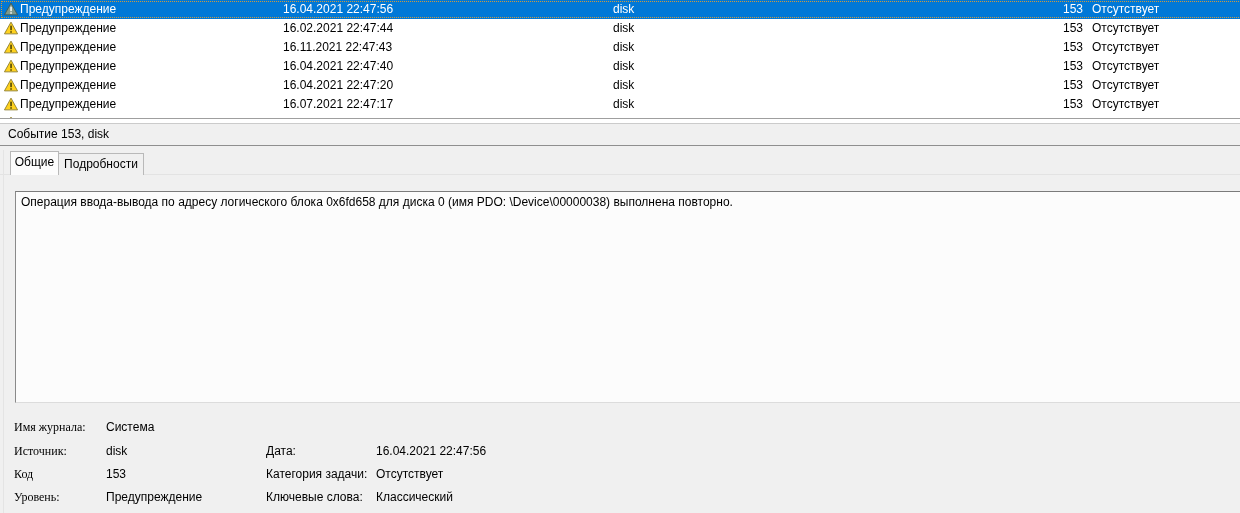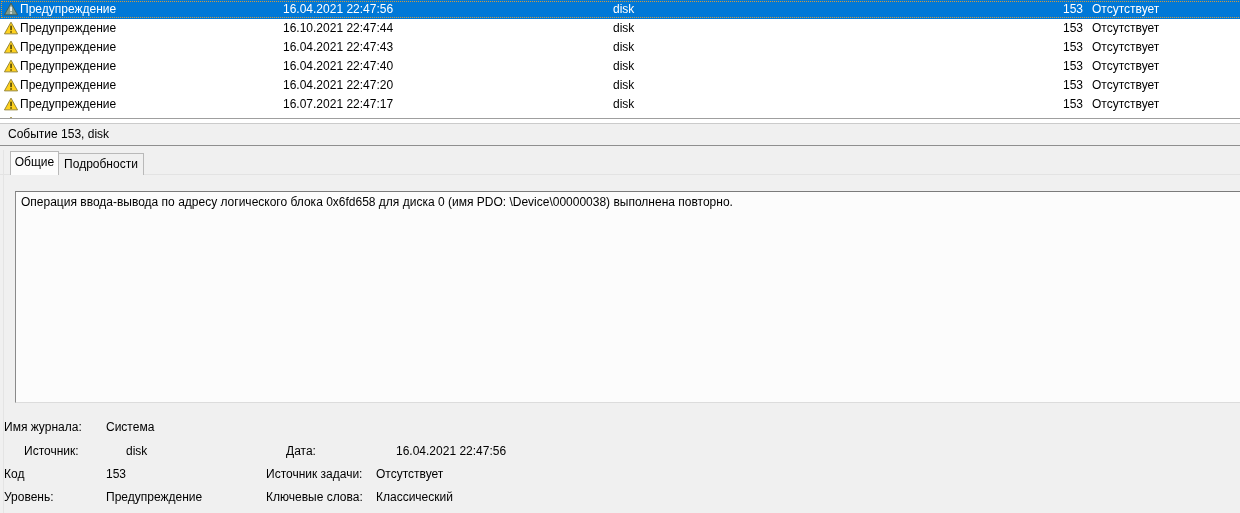--- a/index.html
+++ b/index.html
@@ -40,23 +40,23 @@
   .pane-edge{position:absolute;left:3px;top:150px;bottom:0;width:1px;background:#e4e4e4;}
   
   .msgbox{
     position:absolute;top:191px;left:15px;right:-2px;height:212px;box-sizing:border-box;
     background:#fcfcfc;border:1px solid #8a8a8a;border-top-color:#7b7b7b;border-bottom-color:#dcdcdc;
     padding:3px 5px;overflow:hidden;
   }
   
   .details{position:absolute;top:0;left:0;right:0;bottom:0;pointer-events:none;}
   .details span{position:absolute;white-space:nowrap;line-height:14px;}
-  .dl1{left:4px;}  .dv1{left:106px;text-align:center;}
+  .dl1{left:14px;font-family:Liberation Serif, serif;}  .dv1{left:106px;text-align:center;}
   .dl2{left:266px;} .dv2{left:376px;}
-  .dr1{top:420px;} .dr2{top:444px;margin-left:20px;} .dr3{top:467px;} .dr4{top:490px;}
+  .dr1{top:420px;} .dr2{top:444px;} .dr3{top:467px;} .dr4{top:490px;}
 </style>
 </head>
 <body>
 
 <div class="screen">
 
   <div class="list">
 
     <div class="row sel">
       <span class="wicon">
@@ -75,36 +75,36 @@
 
     <div class="row">
       <span class="wicon">
         <svg width="14" height="14" viewBox="0 0 16 15">
             <path d="M8 0.8 L15.5 14.2 H0.5 Z" fill="#ffd21e" stroke="#8a7a2a"></path>
             <rect x="7.2" y="4.8" width="1.7" height="5.2" fill="#403a00"></rect>
             <rect x="7.2" y="11.2" width="1.7" height="1.7" fill="#403a00"></rect>
           </svg>
       </span>
       <span class="cell c-level">Предупреждение</span>
-      <span class="cell c-date">16.10.2021 22:47:44</span>
+      <span class="cell c-date">16.02.2021 22:47:44</span>
       <span class="cell c-source">disk</span>
       <span class="cell c-id">153</span>
       <span class="cell c-cat">Отсутствует</span>
     </div>
 
     <div class="row">
       <span class="wicon">
         <svg width="14" height="14" viewBox="0 0 16 15">
             <path d="M8 0.8 L15.5 14.2 H0.5 Z" fill="#ffd21e" stroke="#8a7a2a"></path>
             <rect x="7.2" y="4.8" width="1.7" height="5.2" fill="#403a00"></rect>
             <rect x="7.2" y="11.2" width="1.7" height="1.7" fill="#403a00"></rect>
           </svg>
       </span>
       <span class="cell c-level">Предупреждение</span>
-      <span class="cell c-date">16.04.2021 22:47:43</span>
+      <span class="cell c-date">16.11.2021 22:47:43</span>
       <span class="cell c-source">disk</span>
       <span class="cell c-id">153</span>
       <span class="cell c-cat">Отсутствует</span>
     </div>
 
     <div class="row">
       <span class="wicon">
         <svg width="14" height="14" viewBox="0 0 16 15">
             <path d="M8 0.8 L15.5 14.2 H0.5 Z" fill="#ffd21e" stroke="#8a7a2a"></path>
             <rect x="7.2" y="4.8" width="1.7" height="5.2" fill="#403a00"></rect>
@@ -175,21 +175,21 @@
     <span class="dl1 dr1">Имя журнала:</span>
     <span class="dv1 dr1">Система</span>
 
     <span class="dl1 dr2">Источник:</span>
     <span class="dv1 dr2">disk</span>
     <span class="dl2 dr2">Дата:</span>
     <span class="dv2 dr2">16.04.2021 22:47:56</span>
 
     <span class="dl1 dr3">Код</span>
     <span class="dv1 dr3">153</span>
-    <span class="dl2 dr3">Источник задачи:</span>
+    <span class="dl2 dr3">Категория задачи:</span>
     <span class="dv2 dr3">Отсутствует</span>
 
     <span class="dl1 dr4">Уровень:</span>
     <span class="dv1 dr4">Предупреждение</span>
     <span class="dl2 dr4">Ключевые слова:</span>
     <span class="dv2 dr4">Классический</span>
   </div>
 
 </div>
 

